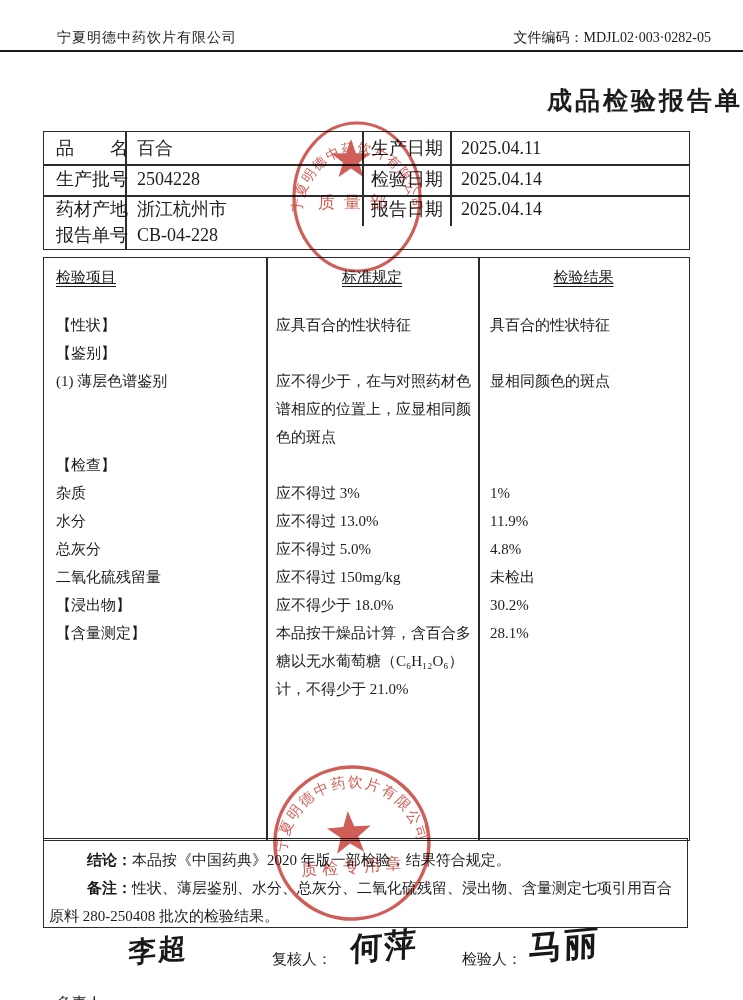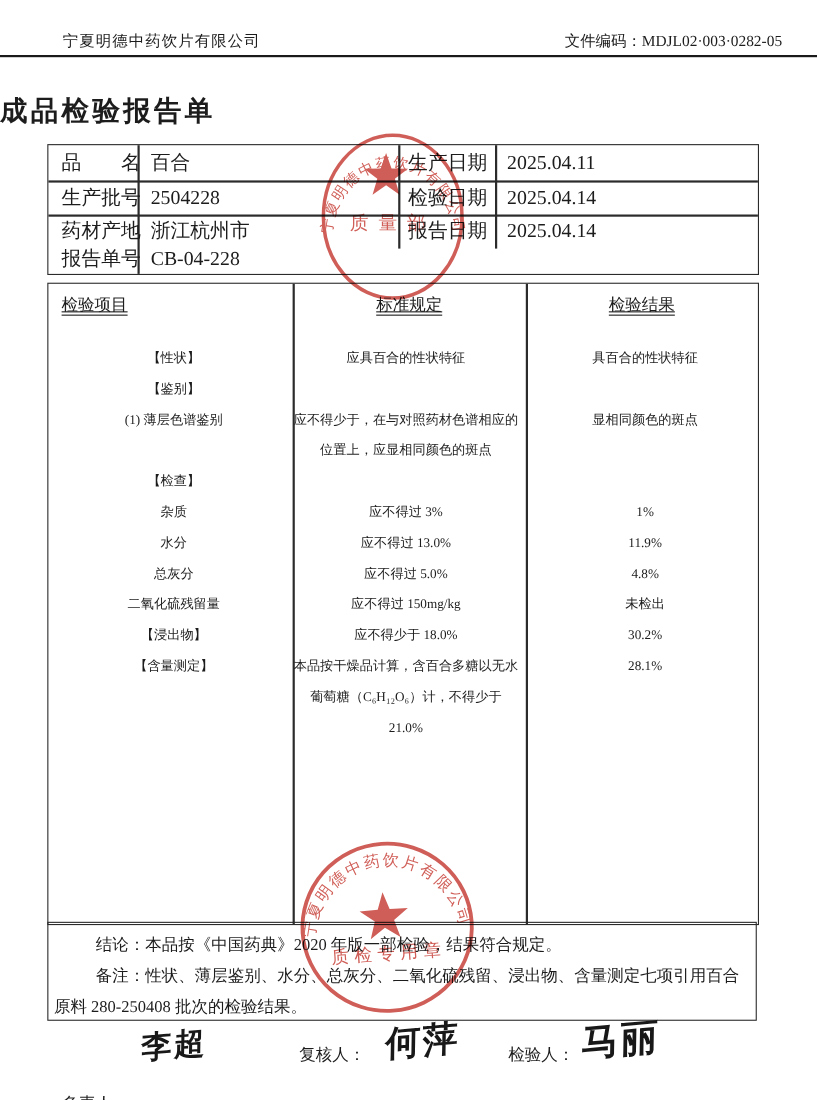--- a/index.html
+++ b/index.html
@@ -7,21 +7,21 @@
     position:relative; width:743px; height:1000px; background:#ffffff;
     font-family:"Liberation Serif","DejaVu Serif",serif; color:#1c1c1c;
     overflow:hidden;
   }
   
   .hdr-company { position:absolute; left:57px; top:29px; font-size:14px; letter-spacing:1px; }
   .hdr-code    { position:absolute; right:32px; top:29px; font-size:14px; }
   .hdr-rule    { position:absolute; left:0; top:50px; width:743px; height:2px; background:#1a1a1a; }
   
   .doc-title {
-    position:absolute; left:0; top:84px; width:743px; text-align:left;
+    position:absolute; left:0; top:84px; width:743px; text-align:right;
     font-size:25px; font-weight:bold; letter-spacing:3px; margin:0;
   }
   
   .info-table { position:absolute; left:43px; top:131px; width:645px; height:117px; border:1.5px solid #2b2b2b; }
   .line { position:absolute; background:#2b2b2b; }
   .info-h1 { left:0; top:32px; width:100%; height:1.5px; }
   .info-h2 { left:0; top:63px; width:100%; height:1.5px; }
   .info-v1 { left:81px;  top:0; width:1.5px; height:100%; }
   .info-v2 { left:318px; top:0; width:1.5px; height:94px; }
   .info-v3 { left:406px; top:0; width:1.5px; height:94px; }
@@ -31,29 +31,29 @@
   
   .main-table { position:absolute; left:43px; top:257px; width:645px; height:582px; border:1.5px solid #2b2b2b; }
   .main-v1 { left:222px; top:0; width:1.5px; height:100%; }
   .main-v2 { left:434px; top:0; width:1.5px; height:100%; }
   .mhead { position:absolute; top:10px; left:0; width:100%; display:grid; grid-template-columns:222px 212px 211px; font-size:15px;text-decoration:underline; }
   .mhead .h1 { padding-left:12px; text-align:left; }
   .mhead .h2, .mhead .h3 { text-align:center; }
   .uline { text-decoration:underline; text-underline-offset:4px; }
   .tbody { position:absolute; top:53px; left:0; width:100%; }
   .mrow { display:grid; grid-template-columns:222px 212px 211px; }
-  .mrow > div { font-size:12px; line-height:28px; min-height:28px;text-align:center; }
+  .mrow > div { font-size:15px; line-height:28px; min-height:28px; }
   .mc1 { padding-left:12px; padding-right:6px; }
-  .mc2 { padding-right:6px; }
+  .mc2 { padding-left:10px; padding-right:6px; }
   .mc3 { padding-left:12px; padding-right:6px; }
   
   .concl-block { position:absolute; left:43px; top:838px; width:645px; height:90px; border:1.5px solid #2b2b2b; box-sizing:border-box; }
   .concl-block p { margin:0; padding:0 8px 0 5px; font-size:15px; line-height:28px; text-indent:38px; }
   .concl-block .p1 { margin-top:7px; }
-  .blabel { font-weight:normal; }
+  .blabel { font-weight:bold; }
   
   .sig-label { position:absolute; font-size:15px; }
   .sig-name  { position:absolute; font-size:28px; font-weight:bold; color:#181818;
                transform:rotate(-5deg) skewX(-6deg); transform-origin:left bottom; letter-spacing:2px; }
   
   .stamp { position:absolute; pointer-events:none; mix-blend-mode:multiply; opacity:.85; }
   .stamp ellipse { fill:none; stroke:#c8423a; }
   .stamp .star { fill:#c8423a; }
   .stamp text { fill:#c8423a; font-family:"Liberation Serif","DejaVu Serif",serif; }
 </style>

